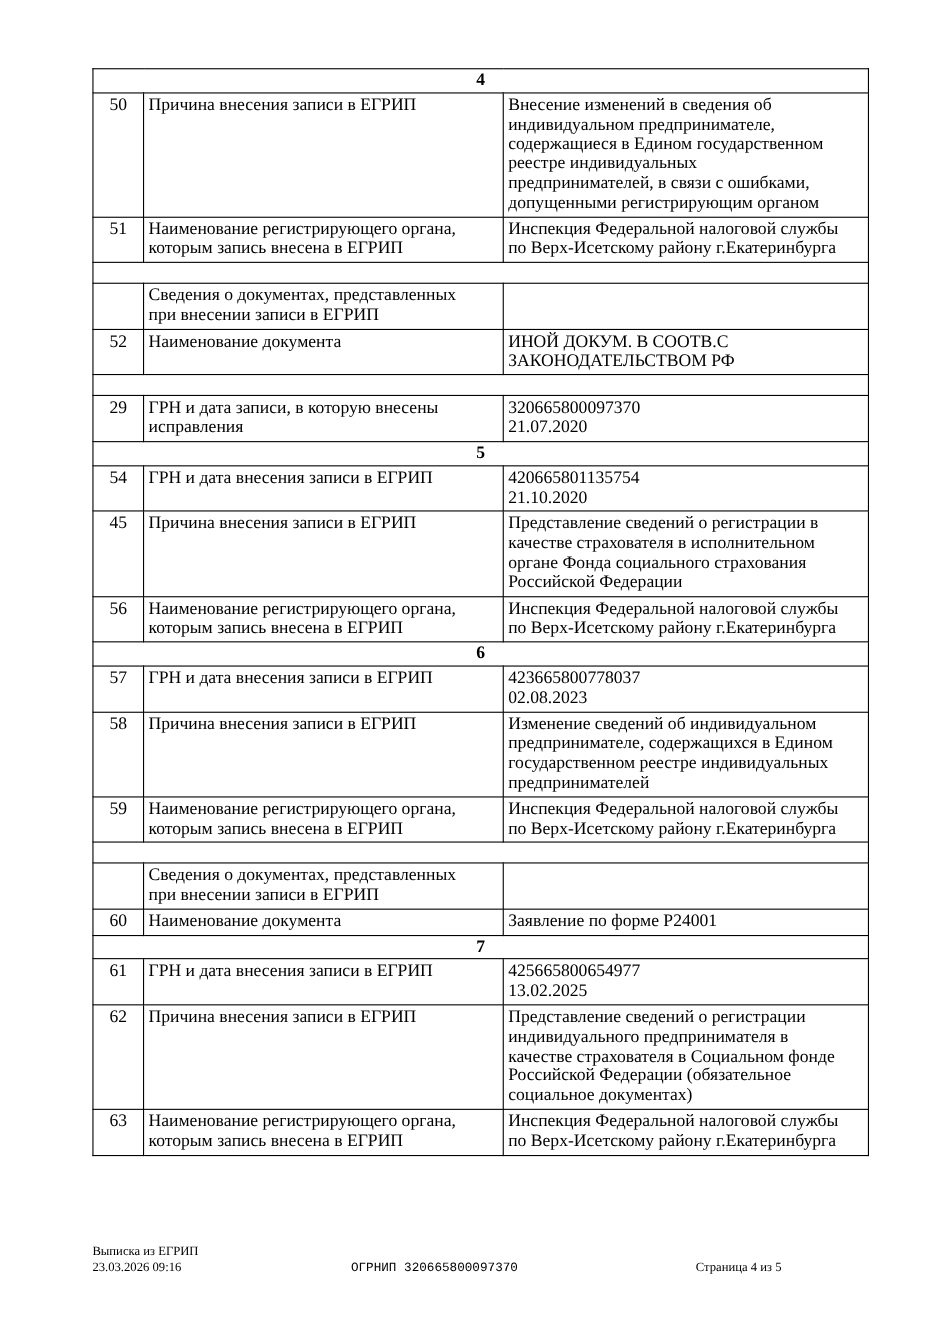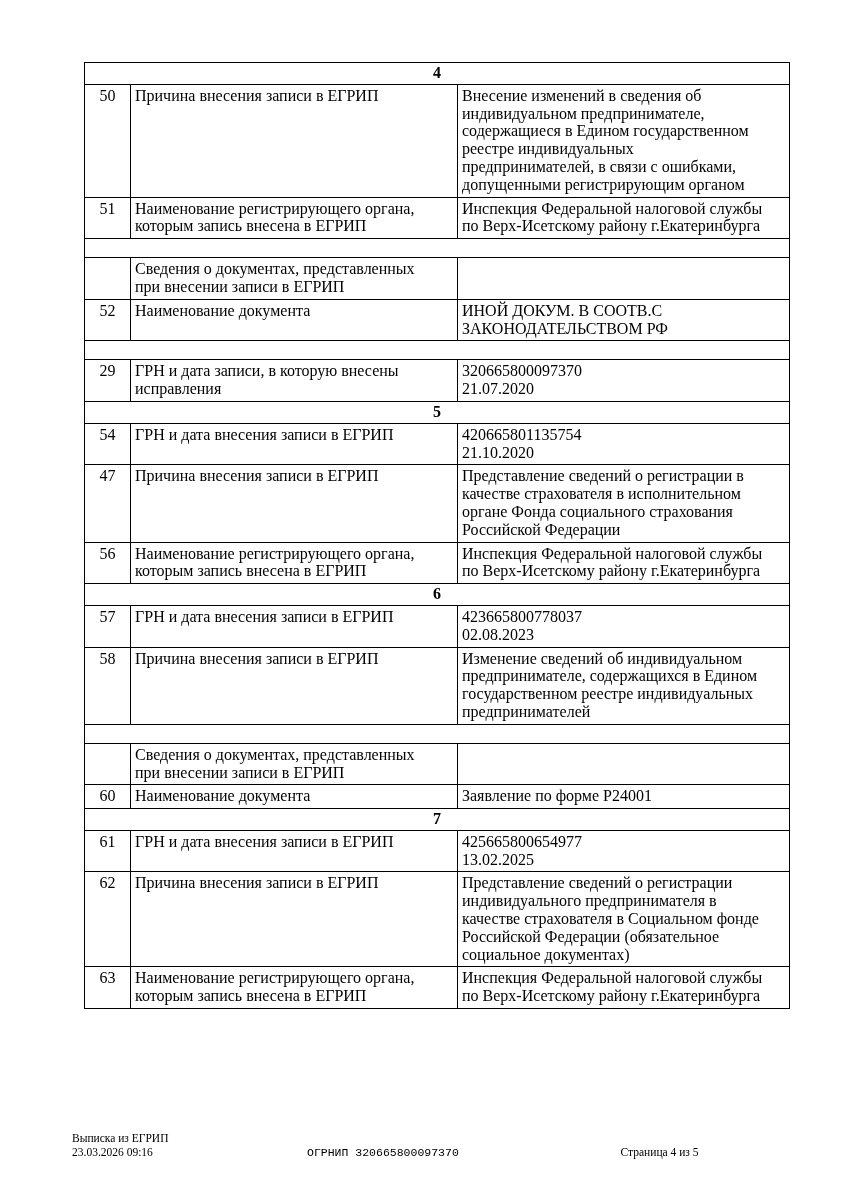--- a/index.html
+++ b/index.html
@@ -34,21 +34,21 @@
   col.c-label { width: 327px; }
   col.c-value { width: 332px; }
   td.num   { text-align: center; padding-left: 1px; padding-right: 1px; }
   tr.group td {
     text-align: center;
     font-weight: bold;
     padding-top: 1px; padding-bottom: 2px;
   }
   tr.spacer td { height: 19px; padding: 0; }
   .footer {
-    position: absolute; left: 72px; top: 1132px;
+    position: absolute; left: 84px; top: 1132px;
     width: 705px;
     display: flex;
     justify-content: space-between;
     align-items: flex-end;
     font-size: 11.5px;
     line-height: 13.5px;
   }
   .footer .f-left   { flex: 1; text-align: left; }
   .footer .f-center { flex: 1; text-align: left; font-family: Liberation Mono, monospace; }
   .footer .f-right  { flex: 1; text-align: center; }
@@ -135,21 +135,21 @@
           <td class="num">54</td>
           <td class="label">
             <div>ГРН и дата внесения записи в ЕГРИП</div>
           </td>
           <td class="value">
             <div>420665801135754</div>
             <div>21.10.2020</div>
           </td>
         </tr>
         <tr>
-          <td class="num">47</td>
+          <td class="num">45</td>
           <td class="label">
             <div>Причина внесения записи в ЕГРИП</div>
           </td>
           <td class="value">
             <div>Представление сведений о регистрации в</div>
             <div>качестве страхователя в исполнительном</div>
             <div>органе Фонда социального страхования</div>
             <div>Российской Федерации</div>
           </td>
         </tr>
@@ -180,20 +180,31 @@
         <tr>
           <td class="num">58</td>
           <td class="label">
             <div>Причина внесения записи в ЕГРИП</div>
           </td>
           <td class="value">
             <div>Изменение сведений об индивидуальном</div>
             <div>предпринимателе, содержащихся в Едином</div>
             <div>государственном реестре индивидуальных</div>
             <div>предпринимателей</div>
+          </td>
+        </tr>
+        <tr>
+          <td class="num">59</td>
+          <td class="label">
+            <div>Наименование регистрирующего органа,</div>
+            <div>которым запись внесена в ЕГРИП</div>
+          </td>
+          <td class="value">
+            <div>Инспекция Федеральной налоговой службы</div>
+            <div>по Верх-Исетскому району г.Екатеринбурга</div>
           </td>
         </tr>
         <tr class="spacer">
           <td colspan="3"></td>
         </tr>
         <tr>
           <td class="num"></td>
           <td class="label">
             <div>Сведения о документах, представленных</div>
             <div>при внесении записи в ЕГРИП</div>

